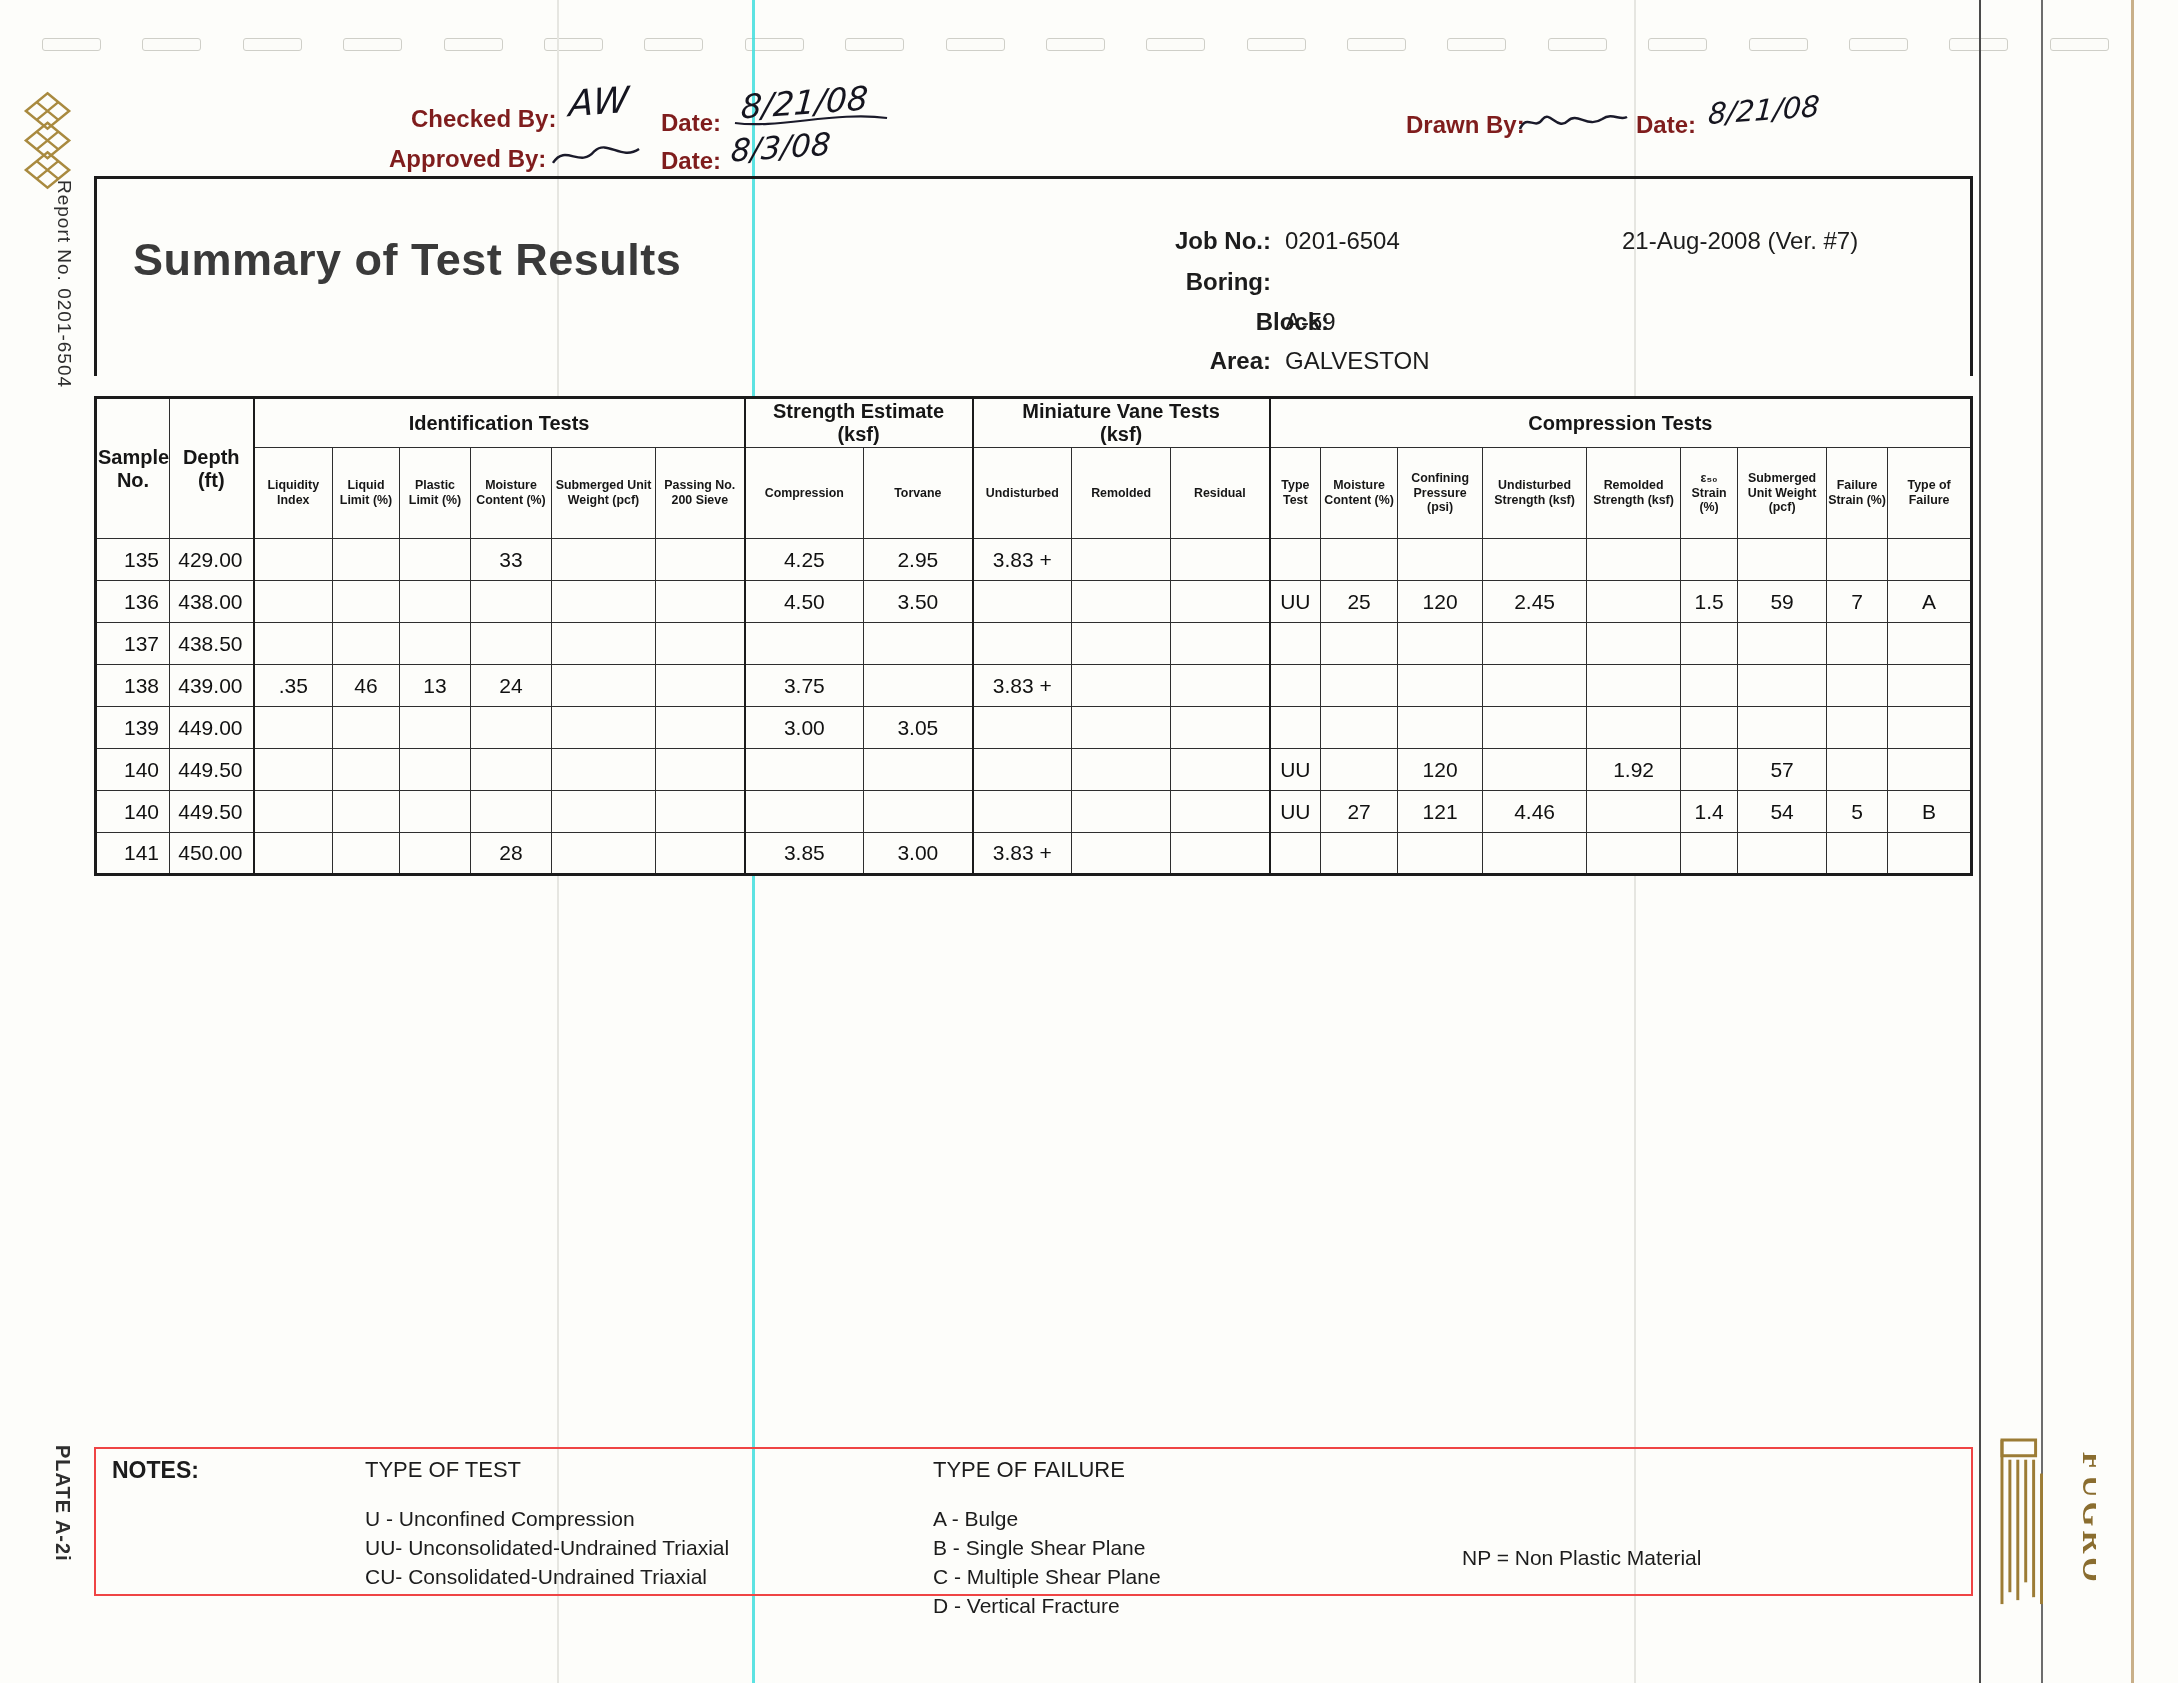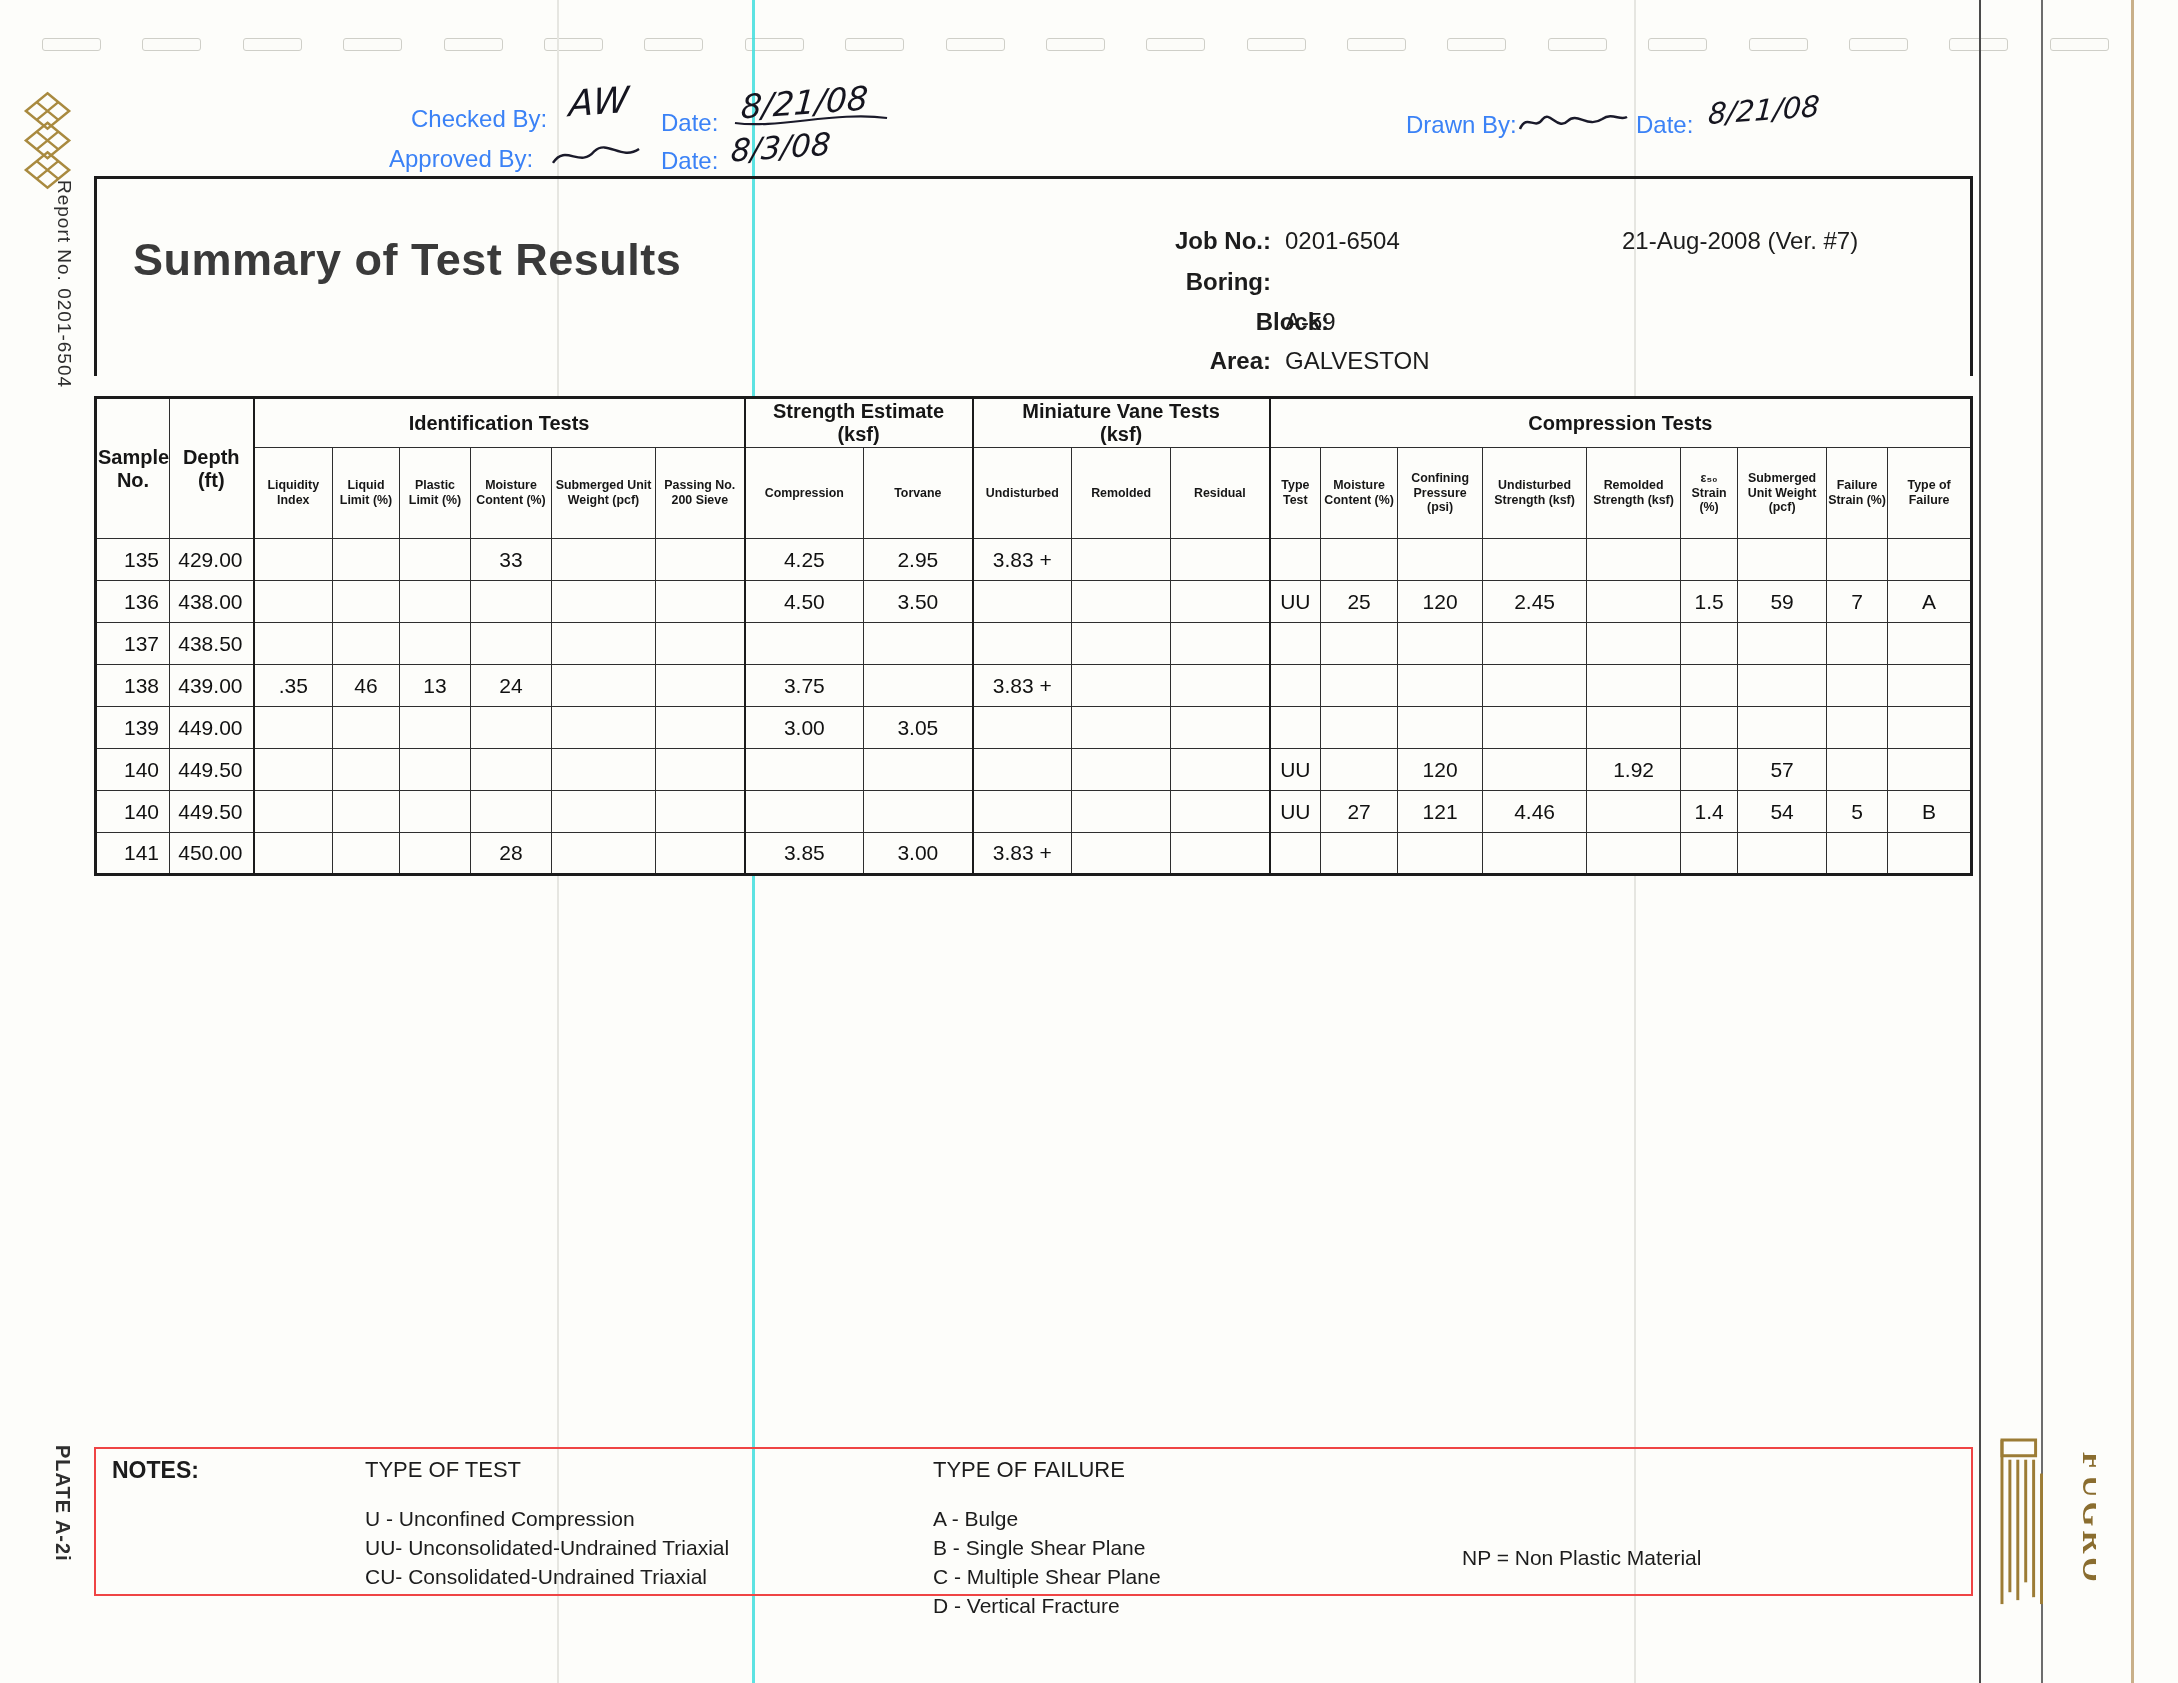--- a/index.html
+++ b/index.html
@@ -19,21 +19,21 @@
   .vline.fold2 { left:1634px; width:2px; background:#e6e6e1; }
   .vline.edge1 { left:1979px; width:2px; background:#4a4a4a; }
   .vline.edge2 { left:2041px; width:2px; background:#6d6d6d; }
   .vline.tan   { left:2131px; width:3px; background:#c9b089; }
 
   .vtext { writing-mode:vertical-rl; position:absolute; letter-spacing:1px; color:#2e2e2e; }
   .report-no { left:53px; top:180px; font-size:19px; }
   .plate-no  { left:51px; top:1445px; font-size:20px; font-weight:bold; }
 
   
-  .lab { position:absolute; font-size:24px; color:#3b82f6; }
+  .lab { position:absolute; font-size:24px; color:#7f1d1d;font-weight:bold; }
   .hand { position:absolute; font-family:"DejaVu Sans",sans-serif; font-style:italic; color:#15151f; transform:rotate(-4deg) skewX(-8deg); }
   .sig-svg { position:absolute; }
 
   
   .header-box { position:absolute; left:94px; top:176px; width:1879px; height:200px;
     border:3px solid #1b1b1b; border-bottom:none; }
   .title { position:absolute; left:36px; top:55px; font-size:45px; font-weight:bold; color:#3a3a3a; letter-spacing:0.5px; }
   .hdr-label { position:absolute; width:149px; text-align:right; font-weight:bold; font-size:24px; }
   .hdr-value { position:absolute; font-size:24px; }
 

